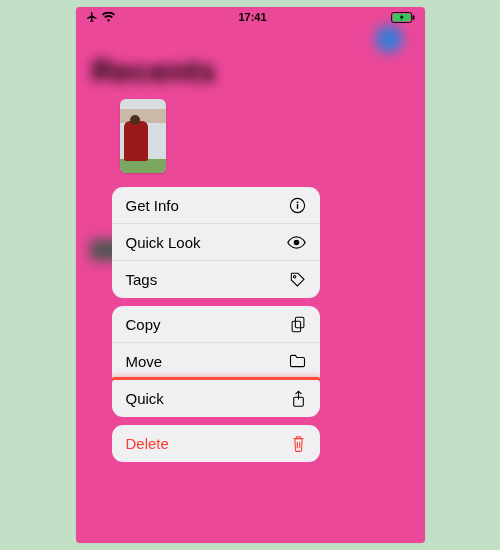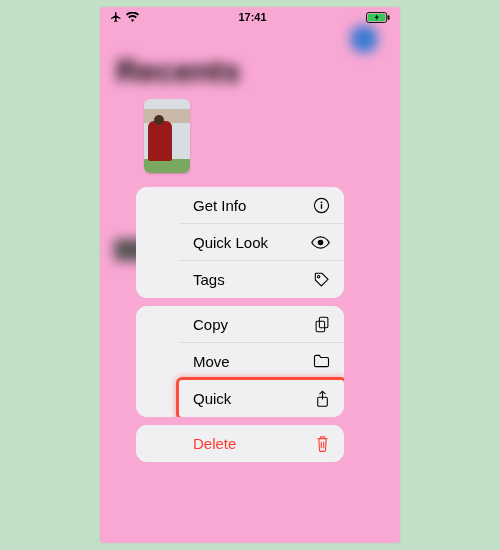--- a/index.html
+++ b/index.html
@@ -7,23 +7,23 @@
     width: 500px;
     height: 550px;
     background: #c2e0c5;
     display: flex;
     align-items: center;
     justify-content: center;
     font-family: -apple-system, "Helvetica Neue", Arial, sans-serif;
     overflow: hidden;
   }
   .phone {
-    width: 300px;
+    width: 349px;
     height: 536px;
-    background: #f9a8d4;
+    background: #ec4899;
     border-radius: 4px;
     box-shadow: 0 0 2px rgba(0,0,0,0.1);
     position: relative;
     overflow: hidden;
   }
 
   
   .bg {
     position: absolute;
     inset: 0;
@@ -102,21 +102,20 @@
   .item {
     display: flex;
     align-items: center;
     justify-content: space-between;
     padding: 8px 14px;
     height: 37px;
     font-size: 15px;
     color: #000;
     border-bottom: 1px solid #dcdcde;
     position: relative;
-    margin-left: 43px;
   }
   .group .item:last-child { border-bottom: none; }
   .item .icon { color: #000; display:flex; align-items:center; }
   .item.destructive { color: #ff3b30; }
   .item.destructive .icon { color: #ff3b30; }
   .highlight {
     position: absolute;
     inset: -3px;
     border: 3px solid #ff4b3e;
     border-radius: 6px;

